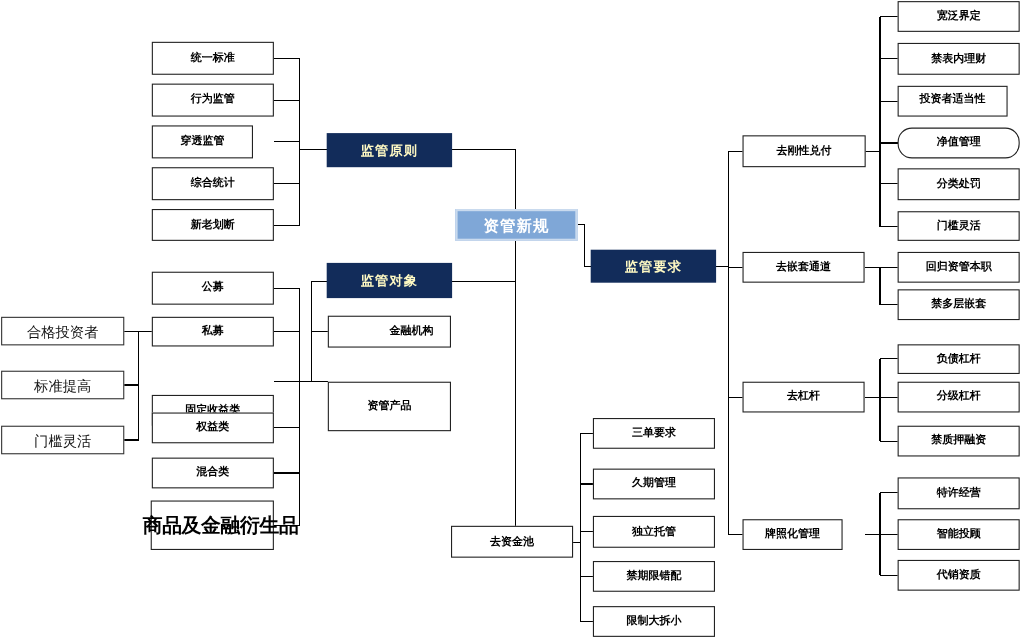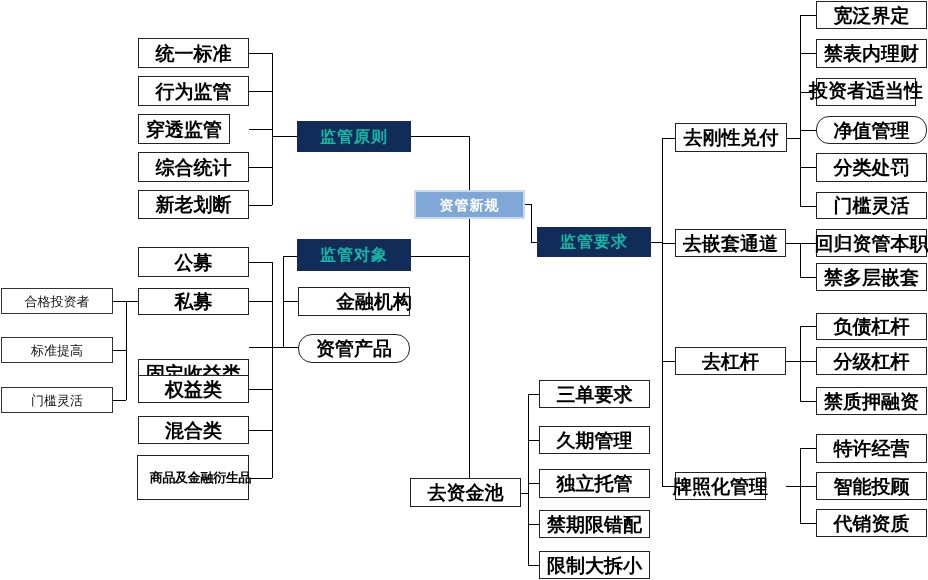--- a/index.html
+++ b/index.html
@@ -3,28 +3,28 @@
 <meta charset="utf-8">
 <style>
   html,body{margin:0;padding:0;background:#ffffff;}
   .canvas{
     position:relative;width:928px;height:580px;background:#ffffff;overflow:hidden;
     font-family:"Liberation Sans","DejaVu Sans",sans-serif;
   }
   #wires{position:absolute;left:0;top:0;width:928px;height:580px;}
   .node{
     position:absolute;box-sizing:border-box;display:flex;align-items:center;justify-content:center;
-    text-align:center;font-weight:bold;font-size:19px;line-height:1;color:#000;
+    text-align:center;font-weight:bold;font-size:10px;line-height:1;color:#000;
     white-space:nowrap;cursor:default;
   }
   .node.item{background:#ffffff;border:1.5px solid #222222;}
   .node.item-light{background:#ffffff;border:1px solid #333333;font-weight:400;font-size:13px;color:#141414;}
-  .node.branch{background:#122c5a;color:#14b8a6;border:none;font-size:16px;letter-spacing:1px;}
+  .node.branch{background:#122c5a;color:#fef9c3;border:none;font-size:12px;letter-spacing:1px;}
   .node.root{background:#7fa7d7;color:#ffffff;border:2px solid #c9daee;font-size:14px;letter-spacing:1px;}
-  .node.long{font-size:13px;letter-spacing:-0.3px;padding-left:15px;}
+  .node.long{font-size:18px;letter-spacing:-0.3px;padding-left:15px;}
 </style>
 </head>
 <body>
 
 <div class="canvas">
   <svg id="wires" width="928" height="580" viewBox="0 0 928 580" shape-rendering="crispEdges">
       <polyline points="469,190 469,136 411,136" fill="none" stroke="#000000" stroke-width="1"></polyline>
       <polyline points="469,219 469,478" fill="none" stroke="#000000" stroke-width="1"></polyline>
       <polyline points="469,256 411,256" fill="none" stroke="#000000" stroke-width="1"></polyline>
       <polyline points="525,204 531,204 531,242 537,242" fill="none" stroke="#000000" stroke-width="1"></polyline>
@@ -89,21 +89,21 @@
   <div id="nodes">
       <div class="node root" style="left: 414px; top: 190px; width: 111px; height: 29px;">资管新规</div>
       <div class="node branch" style="left: 297px; top: 121px; width: 114px; height: 31px;">监管原则</div>
       <div class="node item" style="left: 138px; top: 38px; width: 111px; height: 30px;">统一标准</div>
       <div class="node item" style="left: 138px; top: 76px; width: 111px; height: 30px;">行为监管</div>
       <div class="node item" style="left: 138px; top: 114px; width: 92px; height: 30px;">穿透监管</div>
       <div class="node item" style="left: 138px; top: 152px; width: 111px; height: 30px;">综合统计</div>
       <div class="node item" style="left: 138px; top: 190px; width: 111px; height: 29px;">新老划断</div>
       <div class="node branch" style="left: 297px; top: 239px; width: 114px; height: 32px;">监管对象</div>
       <div class="node item" style="left: 298px; top: 287px; width: 112px; height: 29px; padding-left: 40px;">金融机构</div>
-      <div class="node item" style="left: 298px; top: 334px; width: 112px; height: 29px; border-radius: 14px;">资管产品</div>
+      <div class="node item" style="left: 298px; top: 347px; width: 112px; height: 45px;">资管产品</div>
       <div class="node item" style="left: 138px; top: 247px; width: 111px; height: 30px;">公募</div>
       <div class="node item" style="left: 138px; top: 288px; width: 111px; height: 27px;">私募</div>
       <div class="node item" style="left: 138px; top: 333px; width: 111px; height: 28px; margin-top: 26px;">固定收益类</div>
       <div class="node item" style="left: 138px; top: 375px; width: 111px; height: 28px;">权益类</div>
       <div class="node item" style="left: 138px; top: 416px; width: 111px; height: 28px;">混合类</div>
       <div class="node item long" style="left: 137px; top: 455px; width: 112px; height: 45px;">商品及金融衍生品</div>
       <div class="node item-light" style="left: 1px; top: 288px; width: 112px; height: 26px;">合格投资者</div>
       <div class="node item-light" style="left: 1px; top: 337px; width: 112px; height: 26px;">标准提高</div>
       <div class="node item-light" style="left: 1px; top: 387px; width: 112px; height: 26px;">门槛灵活</div>
       <div class="node branch" style="left: 537px; top: 227px; width: 114px; height: 30px;">监管要求</div>

